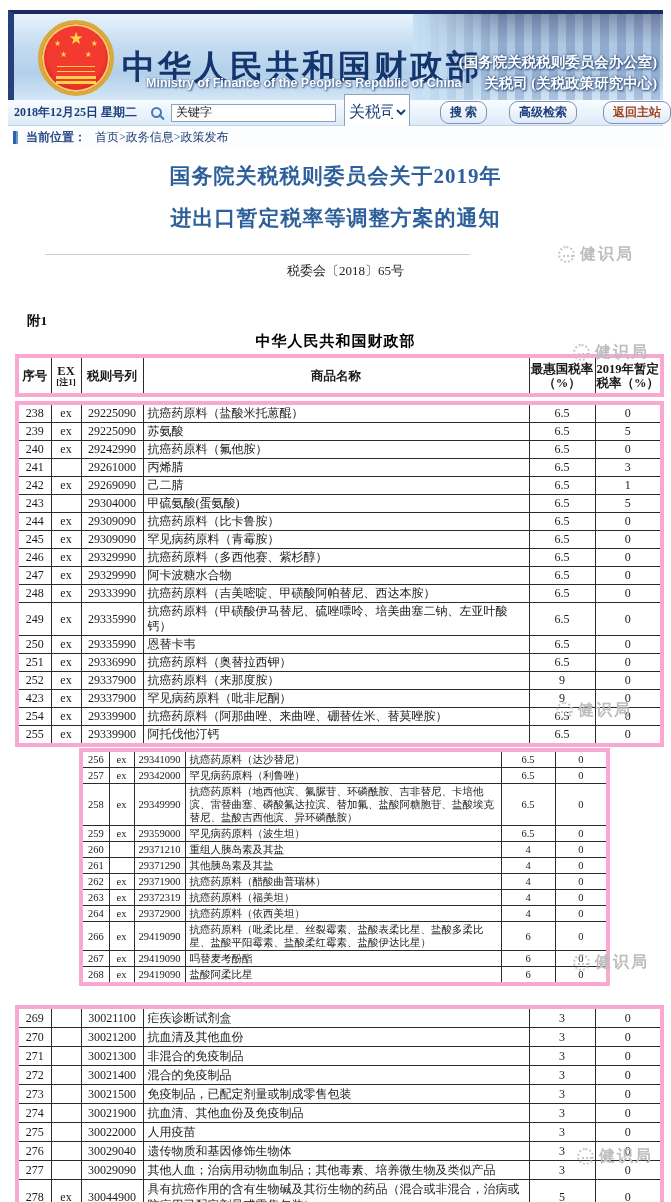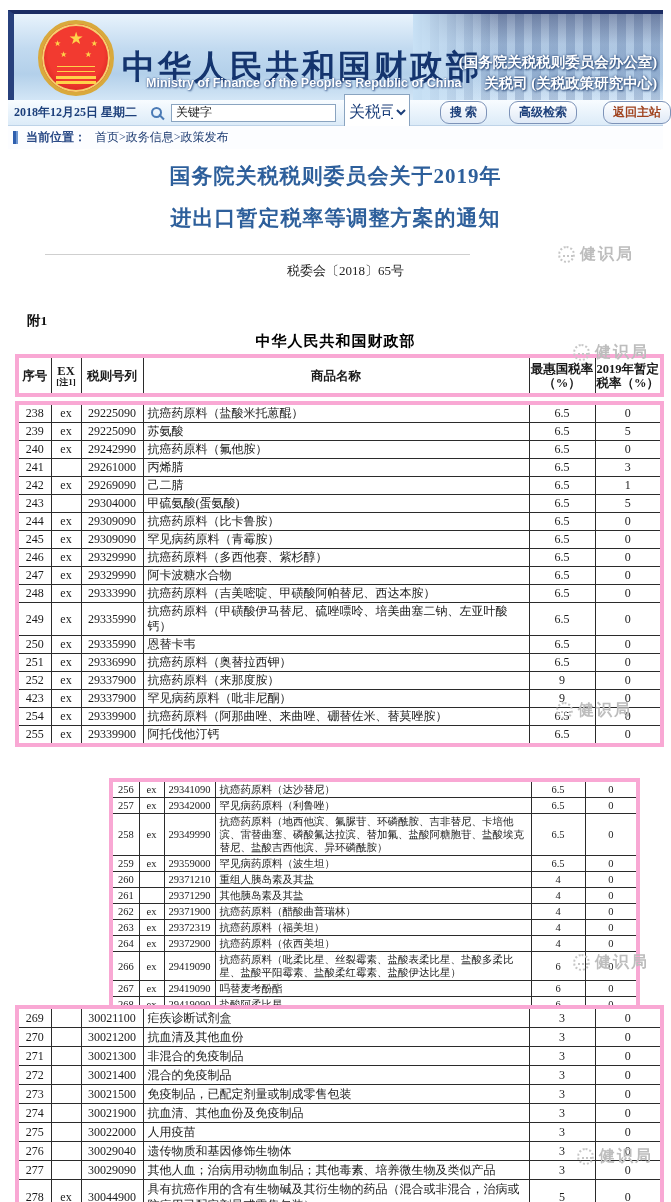--- a/index.html
+++ b/index.html
@@ -74,21 +74,21 @@
   table.tbl td, table.tbl th { border:1px solid #2b2b2b; color:#1a1a1a; overflow:hidden; }
   table.tbl td { text-align:center; }
   table.tbl td.c-name { text-align:left; padding:1px 4px; }
   table.tbl td.c-ex { font-family:"Liberation Serif", serif; }
 
   #tbl1-header { left:15px; top:354px; width:645px; }
   #tbl1-header th { font-size:12.5px; line-height:14px; font-weight:bold; height:39px; text-align:center; }
   .hdr-note { font-size:9px; line-height:9px; font-weight:bold; }
   #tbl1 { left:15px; top:401px; width:645px; }
   #tbl1 td { height:18px; font-size:12px; line-height:15px; }
-  #tbl2 { left:79px; top:778px; width:527px;margin-left:30px; }
+  #tbl2 { left:79px; top:748px; width:527px; }
   #tbl2 td { height:15px; font-size:10.5px; line-height:13px; }
   #tbl3 { left:15px; top:1005px; width:645px; }
   #tbl3 td { height:17px; font-size:12px; line-height:16px; }
 
   
   #tbl1-header col.w-seq, #tbl1 col.w-seq, #tbl3 col.w-seq { width:34px; }
   #tbl1-header col.w-ex,  #tbl1 col.w-ex,  #tbl3 col.w-ex  { width:30px; }
   #tbl1-header col.w-code,#tbl1 col.w-code,#tbl3 col.w-code{ width:62px; }
   #tbl1-header col.w-name,#tbl1 col.w-name,#tbl3 col.w-name{ width:386px; }
   #tbl1-header col.w-mfn, #tbl1 col.w-mfn, #tbl3 col.w-mfn { width:66px; }

